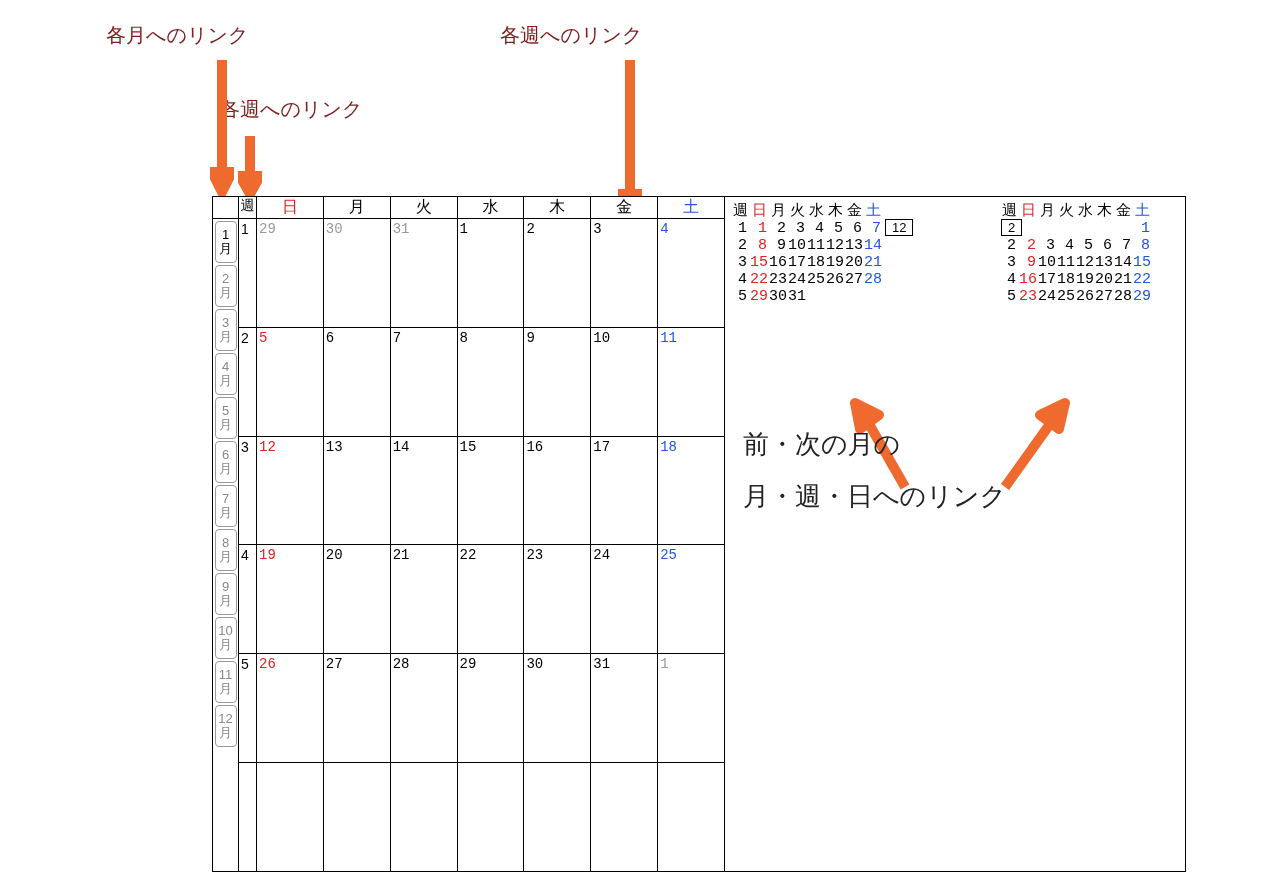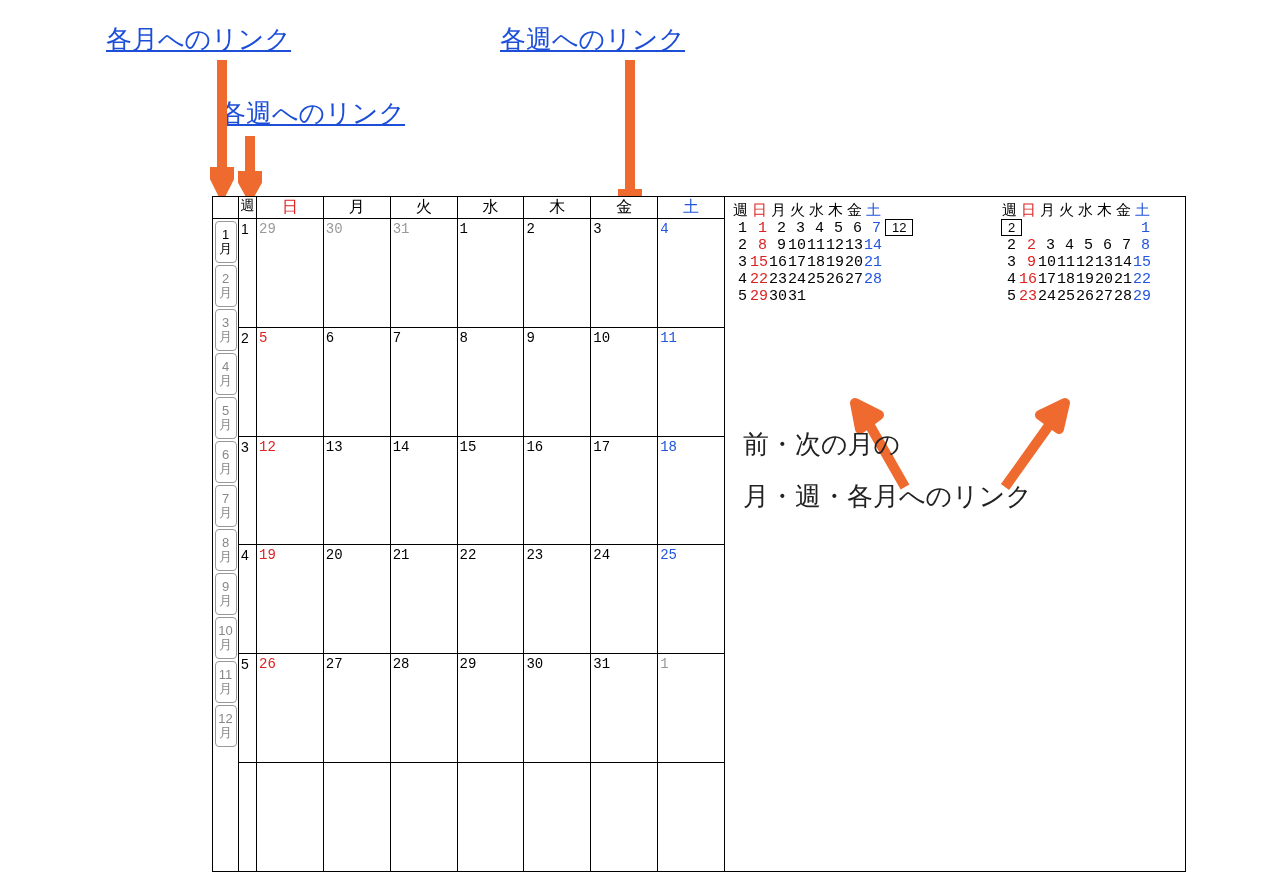--- a/index.html
+++ b/index.html
@@ -6,24 +6,23 @@
   body {
     margin: 0;
     font-family: "Hiragino Sans", "Meiryo", sans-serif;
     background: #fff;
     width: 1280px;
     height: 894px;
     position: relative;
   }
   .annotation {
     position: absolute;
-    font-size: 26px;
-    color: #1d4ed8;
+    font-size: 20px;
+    color: #7f1d1d;
     white-space: nowrap;
-    text-decoration: underline;
   }
   .arrow {
     position: absolute;
   }
   .arrow svg { display: block; }
   .calendar-frame {
     position: absolute;
     left: 212px;
     top: 196px;
     width: 974px;
@@ -465,16 +464,16 @@
           <path d="M60 90 L20 20 M10 6 L15 32 L34 18 Z" fill="#ef6a2f" stroke="#ef6a2f" stroke-width="10" stroke-linejoin="round"></path>
         </svg>
     </div>
     <div class="arrow" style="left:270px; top:200px;">
       <svg width="80" height="100">
           <path d="M10 90 L60 20 M70 6 L45 18 L64 32 Z" fill="#ef6a2f" stroke="#ef6a2f" stroke-width="10" stroke-linejoin="round"></path>
         </svg>
     </div>
 
     <div class="side-ann" style="left:18px; top:230px;">前・次の月の</div>
-    <div class="side-ann" style="left:18px; top:282px;">月・週・各月へのリンク</div>
+    <div class="side-ann" style="left:18px; top:282px;">月・週・日へのリンク</div>
   </div>
 
 </div>
 
 </body></html>

